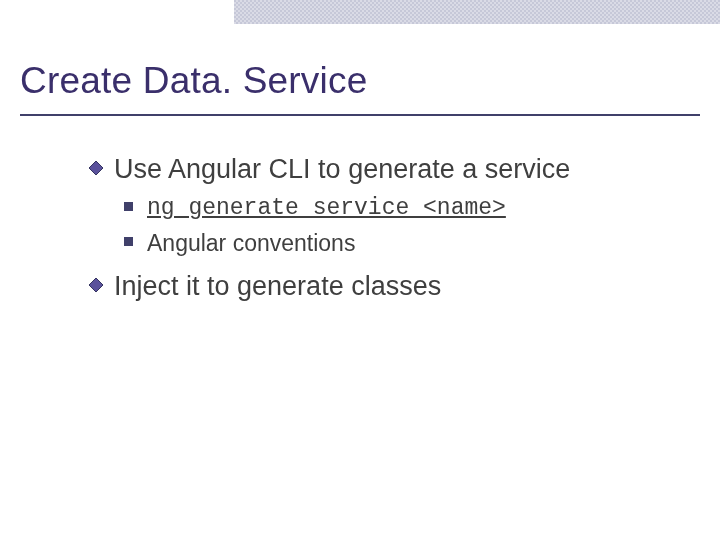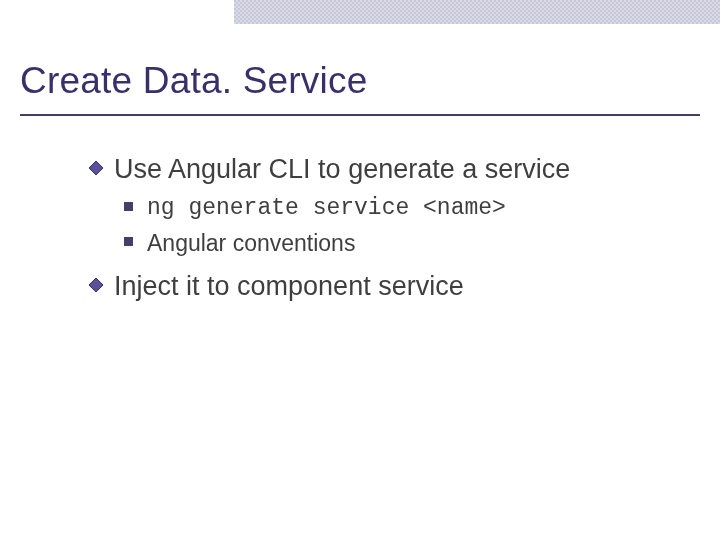--- a/index.html
+++ b/index.html
@@ -84,20 +84,21 @@
     margin-top: 9px;
     margin-right: 14px;
   }
   .lvl2-text {
     font-size: 23px;
     color: #3f3f3f;
     line-height: 1.35;
   }
   .mono {
     font-family: "Courier New", Courier, monospace;
+    text-decoration: underline;
   }
   .spacer {
     height: 6px;
   }
 </style>
 </head>
 <body>
 
 <div class="slide">
 
@@ -129,17 +130,17 @@
     </div>
 
     <div class="spacer"></div>
 
     <div class="lvl1">
       <span class="bullet">
         <svg width="16" height="16" viewBox="0 0 16 16">
           <polygon points="8,1 15,8 8,15 1,8" fill="#5a519b" stroke="#343460" stroke-width="1"></polygon>
         </svg>
       </span>
-      <span class="lvl1-text">Inject it to component service</span>
+      <span class="lvl1-text">Inject it to generate classes</span>
     </div>
 
   </div>
 </div>
 
 </body></html>

